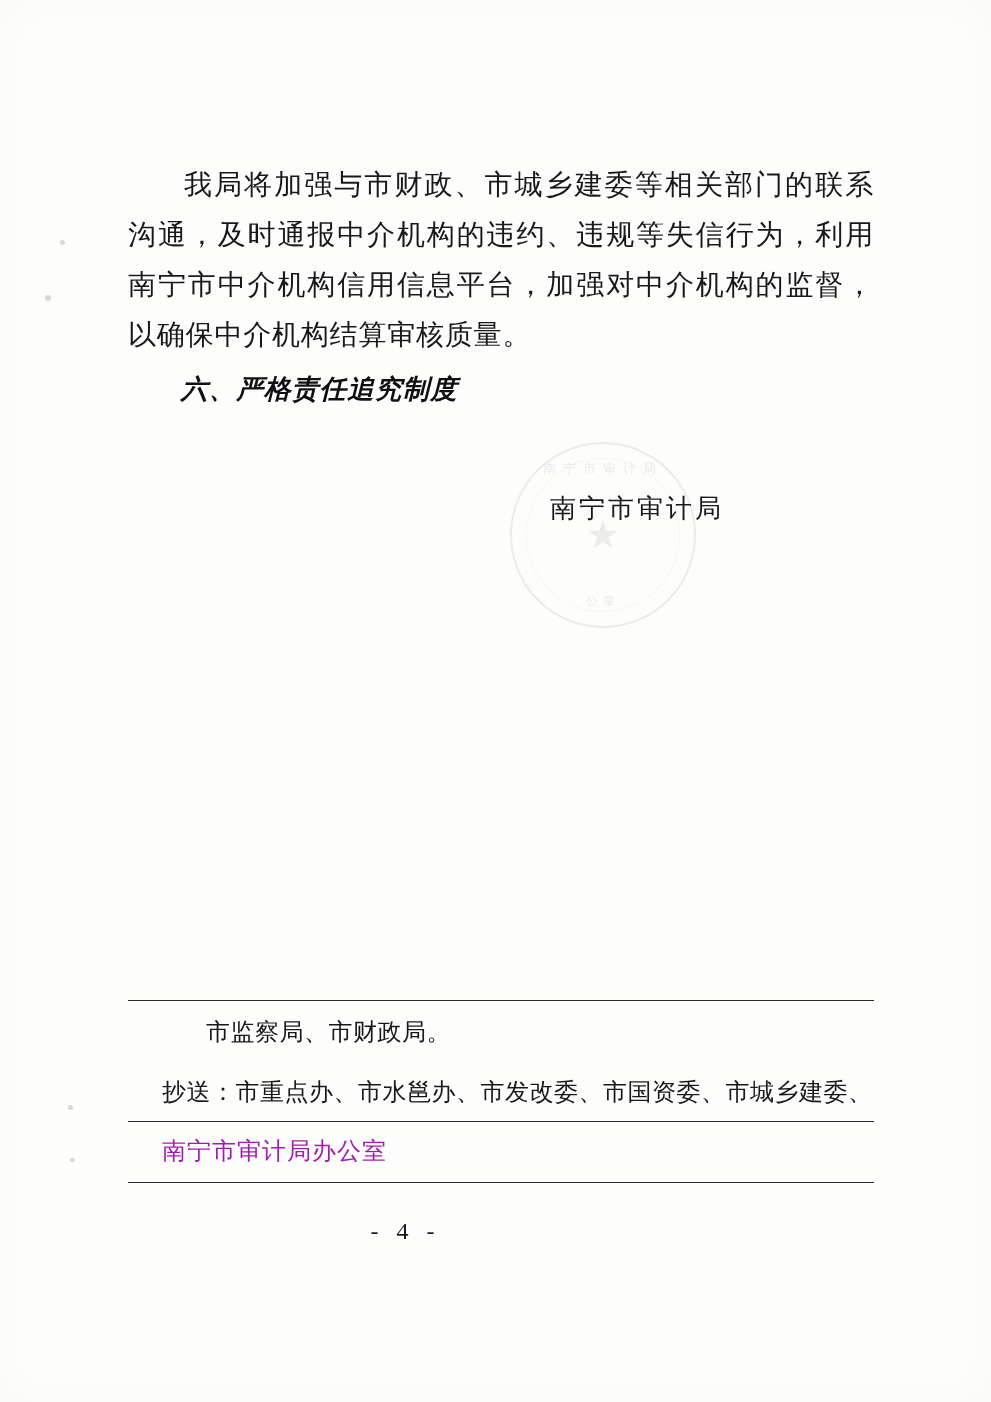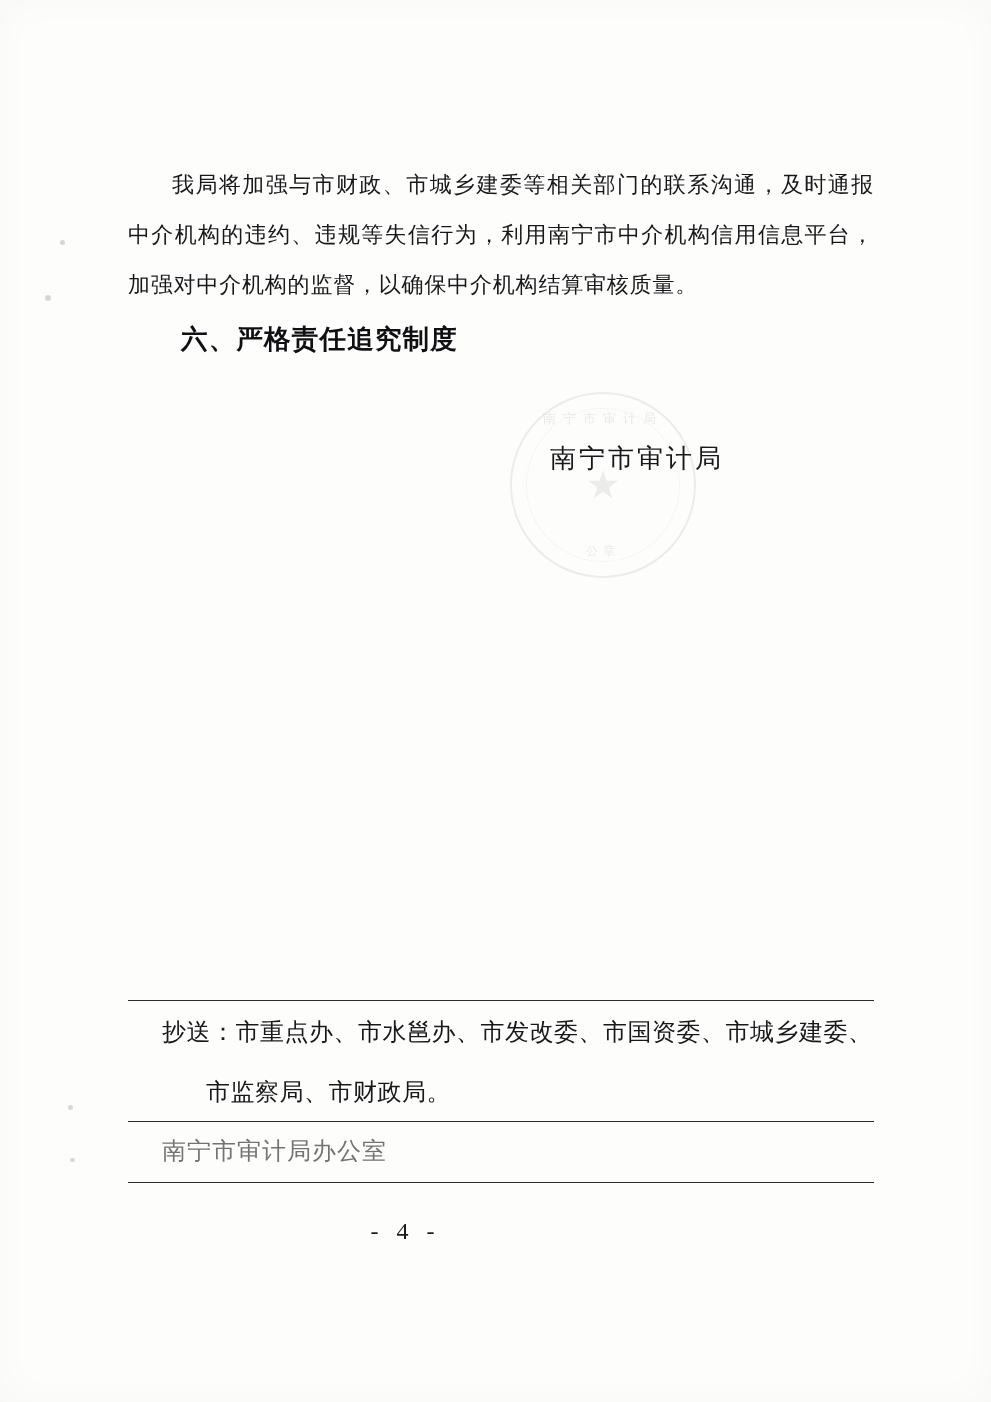--- a/index.html
+++ b/index.html
@@ -31,39 +31,40 @@
   }
 
   .content {
     position: absolute;
     left: 128px;
     top: 160px;
     width: 746px;
   }
 
   .para {
-    font-size: 22px;
+    font-size: 28px;
     line-height: 50px;
     letter-spacing: 0.8px;
     text-align: justify;
     text-justify: inter-ideograph;
     margin: 0 0 2px 0;
     text-indent: 2em;
     color: #18181b;
   }
 
   .heading {
     font-size: 26.5px;
     line-height: 50px;
     letter-spacing: 1.2px;
     font-weight: bold;
     margin: 4px 0 0 0;
     text-indent: 2em;
     color: #101014;
     font-family: "DejaVu Sans", "Liberation Sans", sans-serif;
+    font-style: italic;
   }
 
   .sign-block {
     margin-top: 72px;
     text-align: right;
     padding-right: 150px;
     position: relative;
   }
   .sign-line {
     font-size: 26px;
@@ -143,21 +144,21 @@
     padding-left: 78px;
   }
   .footer-row {
     display: flex;
     justify-content: space-between;
     align-items: baseline;
     font-size: 24px;
     line-height: 46px;
     letter-spacing: 1px;
     padding: 6px 10px 8px 34px;
-    color: #737373;
+    color: #a21caf;
   }
   .footer-date {
     letter-spacing: 2px;
   }
 
   .page-number {
     position: absolute;
     left: 0; right: 0;
     top: 1218px;
     text-align: center;
@@ -199,22 +200,22 @@
         <div class="seal-star">★</div>
         <div class="seal-text-bottom">公章</div>
       </div>
       <div class="sign-line">南宁市审计局</div>
     </div>
 
   </div>
 
   <div class="footer">
     <div class="rule"></div>
+    <div class="cc cc-cont">市监察局、市财政局。</div>
     <div class="cc">抄送：市重点办、市水邕办、市发改委、市国资委、市城乡建委、</div>
-    <div class="cc cc-cont">市监察局、市财政局。</div>
     <div class="rule"></div>
     <div class="footer-row">
       <span>南宁市审计局办公室</span>
     </div>
     <div class="rule"></div>
   </div>
 
   <div class="page-number">- 4 -</div>
 
 </div>

